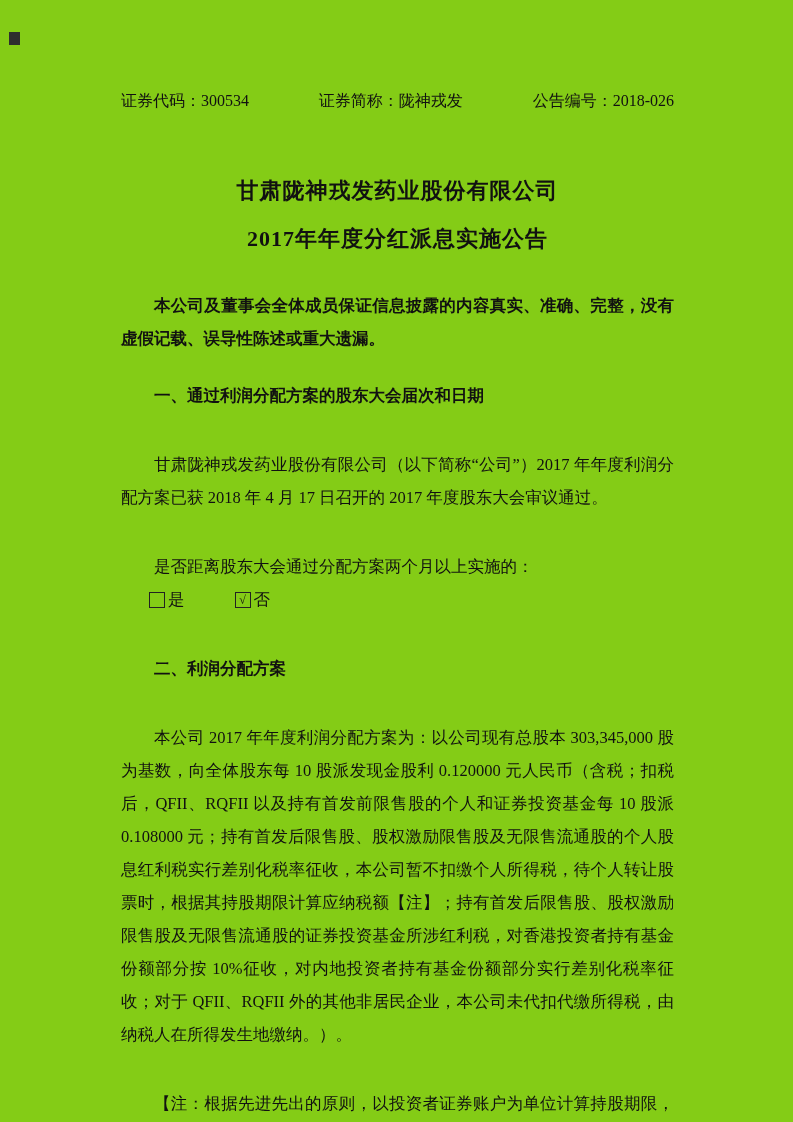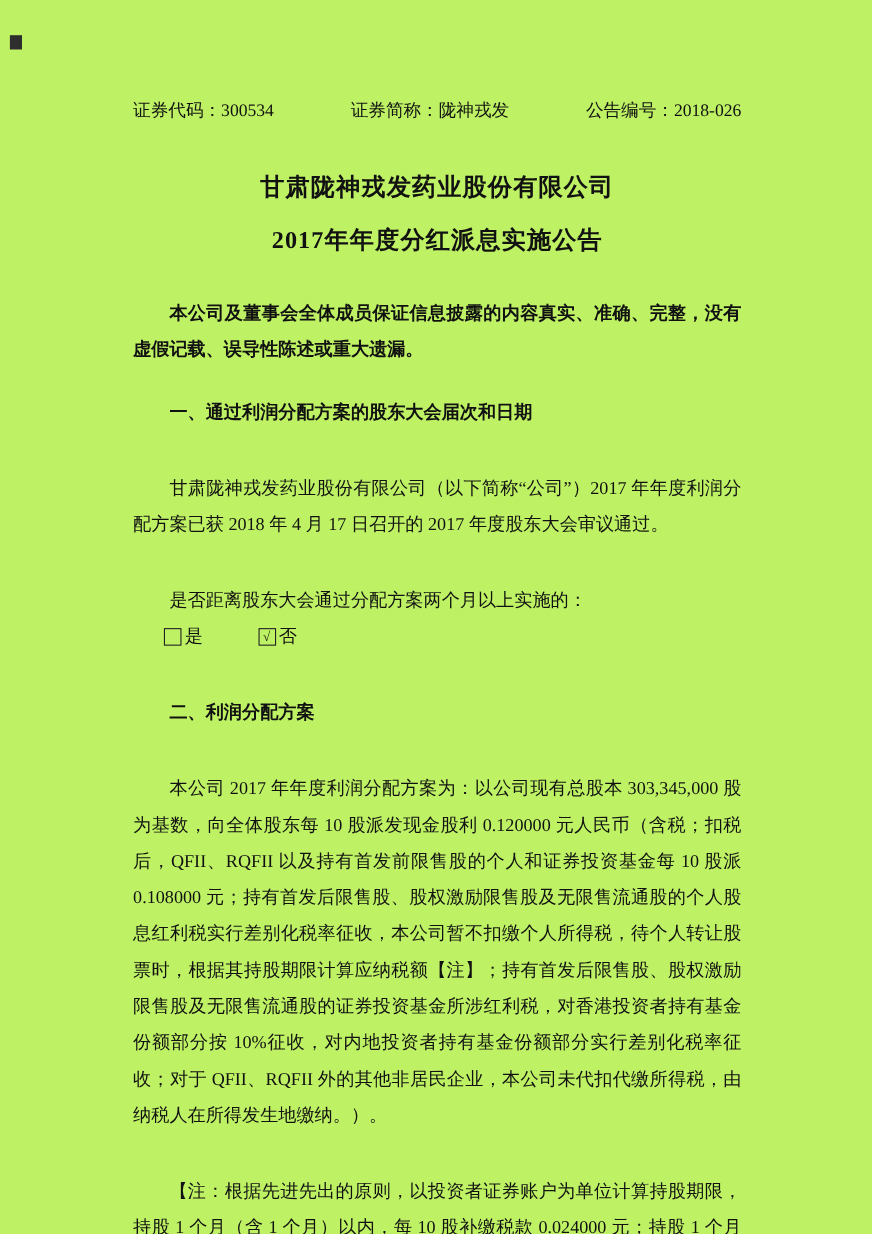--- a/index.html
+++ b/index.html
@@ -1,29 +1,29 @@
 <!DOCTYPE html>
 <html><head>
 <meta charset="utf-8">
 <style>
   html,body { margin:0; padding:0; background:#ffffff; }
   body { font-family:"Liberation Serif","DejaVu Serif",serif; color:#111111; }
   .page {
-    position:relative; width:793px; height:1122px; background:#bef264; overflow:hidden;
+    position:relative; width:793px; height:1122px; background:#84cc16; overflow:hidden;
   }
   .corner-mark {
     position:absolute; left:9px; top:32px; width:11px; height:13px; background:#2e2e2e;
   }
   .content { position:absolute; left:121px; top:0; width:553px; }
   .header-row {
     display:flex; justify-content:space-between; margin-top:90px;
     font-size:16px; line-height:22px; white-space:nowrap;
   }
   .title { text-align:center; font-weight:bold; font-size:22px; line-height:28px; letter-spacing:1px; }
-  .t1 { margin-top:44px; }
+  .t1 { margin-top:65px; }
   .t2 { margin-top:20px; }
   p { font-size:16.5px; line-height:33px; margin:0; text-align:justify; }
   .indent { text-indent:33px;margin-top:36px; }
   .bold { font-weight:bold; }
   .statement { margin-top:36px; }
   .sec1-heading { margin-top:24px; }
   .sec-heading { font-weight:bold; text-align:left; }
   .checkbox-row {
     display:flex; align-items:center; height:33px; padding-left:28px;
     font-size:16.5px;

